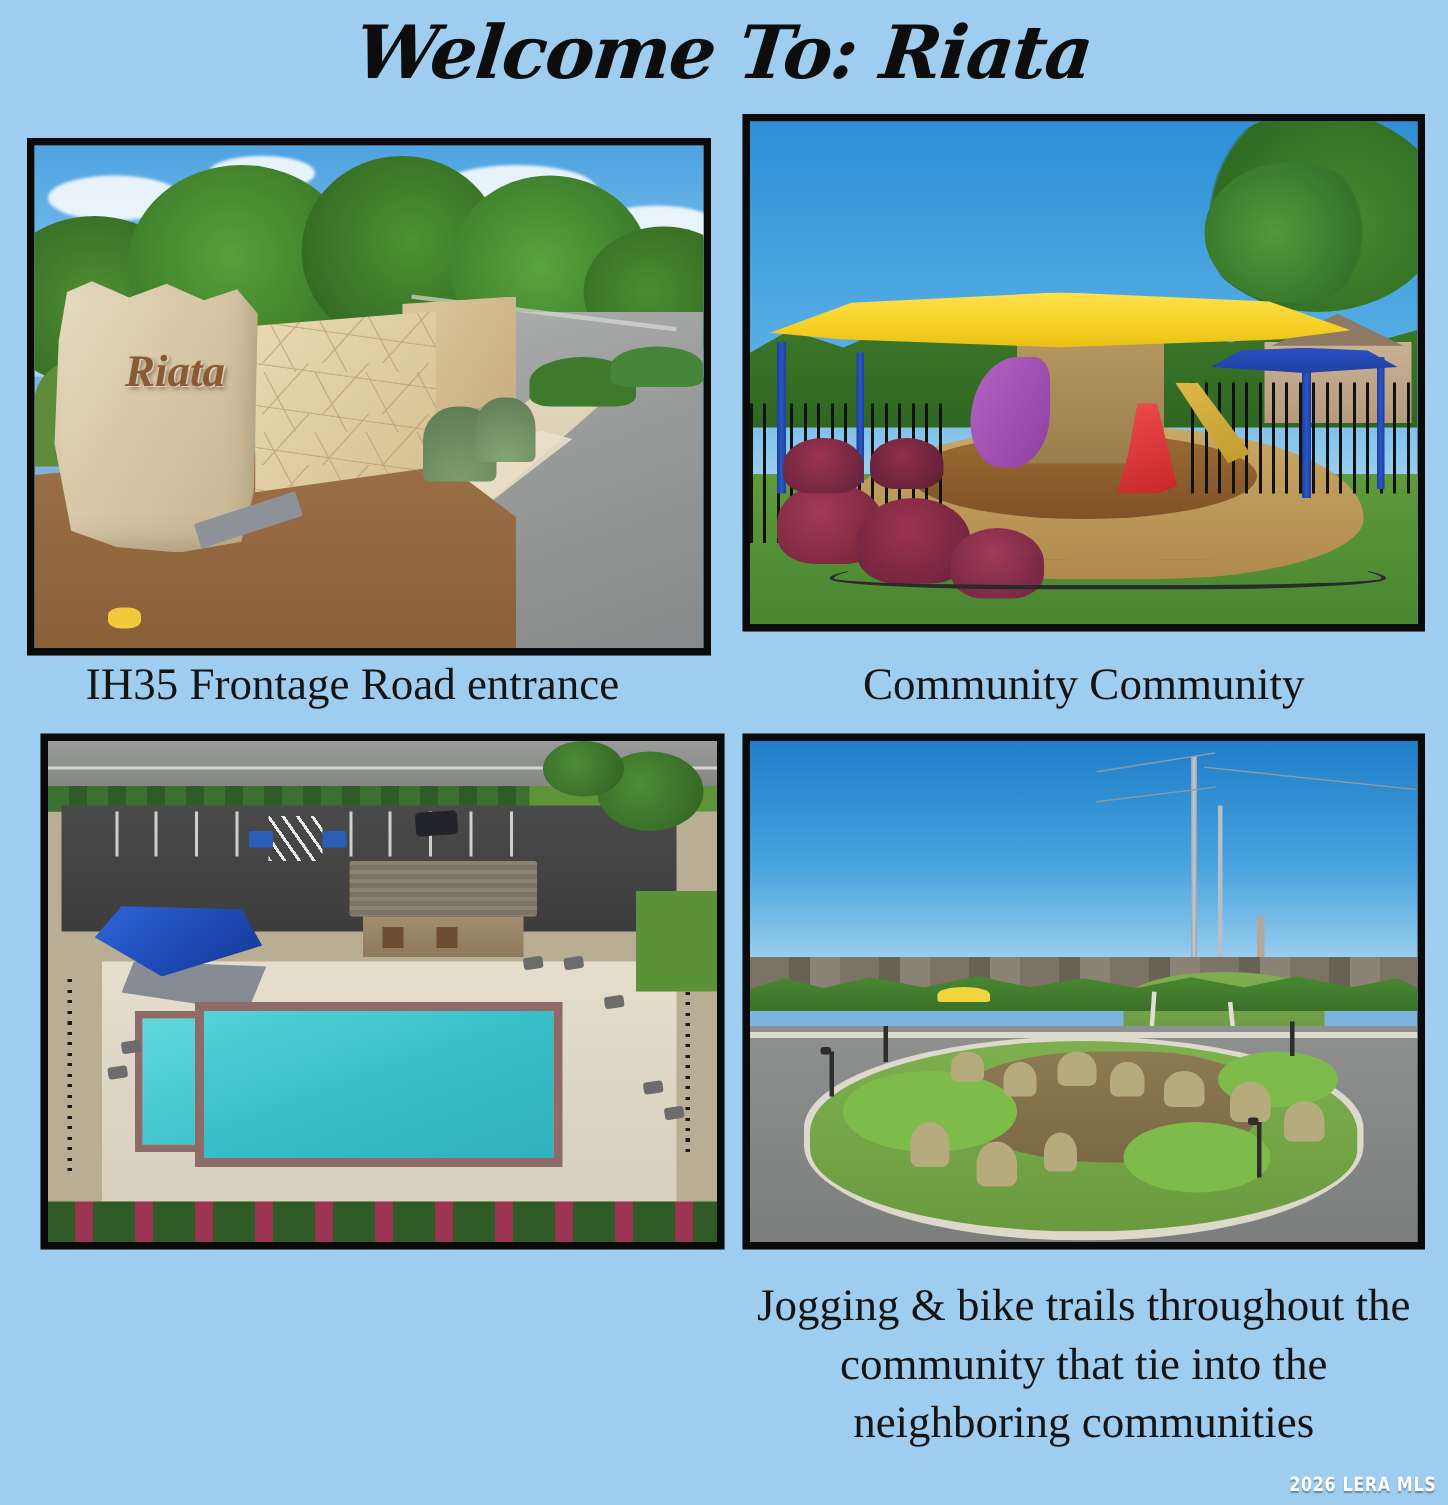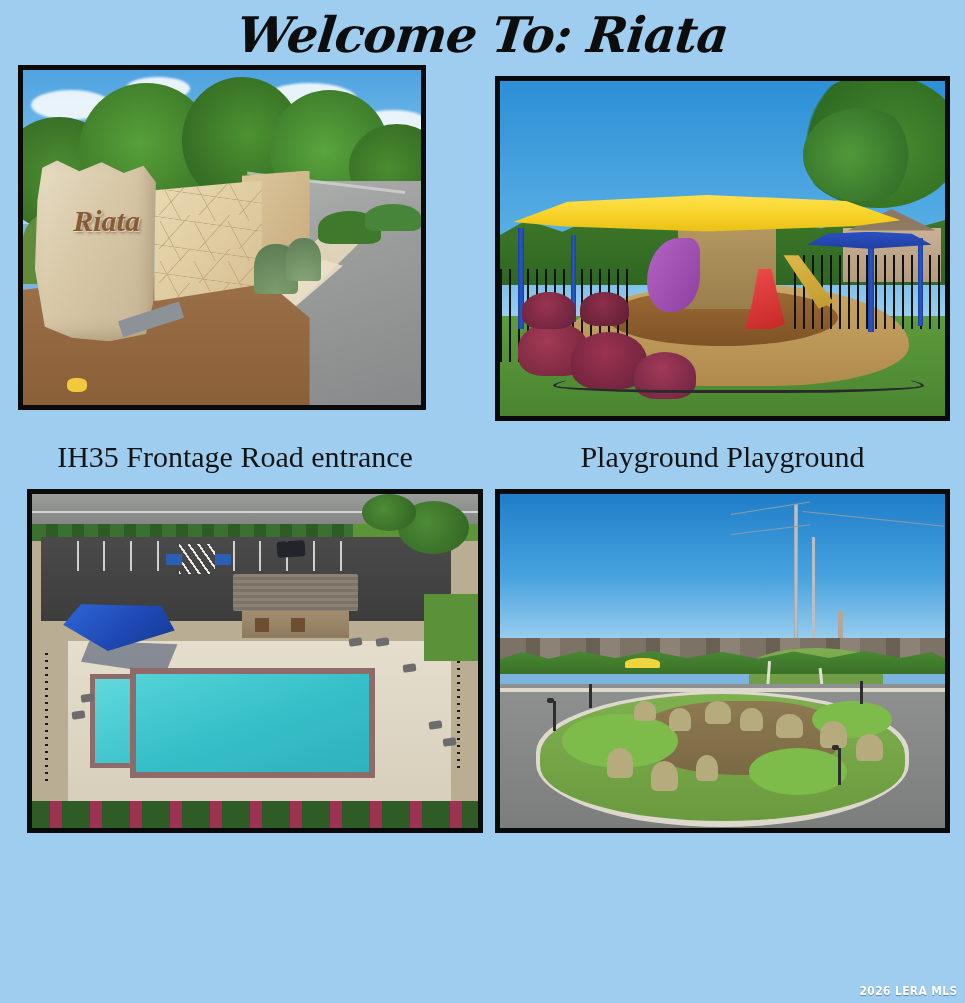--- a/index.html
+++ b/index.html
@@ -29,21 +29,21 @@
   }
 
   
   .frame{
     position:absolute;
     border:5px solid #0a0a0a;
     box-sizing:border-box;
     overflow:hidden;
     background:#7db4dd;
   }
-  .f-tl{left:18px;top:65px;width:408px;height:345px;}
+  .f-tl{left:18px;top:92px;width:456px;height:345px;}
   .f-tr{left:495px;top:76px;width:455px;height:345px;}
   .f-bl{left:27px;top:489px;width:456px;height:344px;}
   .f-br{left:495px;top:489px;width:455px;height:344px;}
 
   .photo{position:absolute;inset:0;overflow:hidden;}
 
   
   .caption{
     position:absolute;
     text-align:center;
@@ -310,21 +310,21 @@
       <div class="p2-canopy"></div>
 
       <div class="p2-shrub" style="left:4%;bottom:12%;width:16%;height:16%;background:radial-gradient(circle at 40% 35%,#a33a55,#6d2237);"></div>
       <div class="p2-shrub" style="left:16%;bottom:8%;width:17%;height:17%;background:radial-gradient(circle at 45% 35%,#9c3350,#66203a);"></div>
       <div class="p2-shrub" style="left:30%;bottom:5%;width:14%;height:14%;background:radial-gradient(circle at 45% 35%,#a23a58,#6b2340);"></div>
       <div class="p2-shrub" style="left:5%;bottom:26%;width:12%;height:11%;background:radial-gradient(circle at 45% 35%,#9b3450,#60203a);"></div>
       <div class="p2-shrub" style="left:18%;bottom:27%;width:11%;height:10%;background:radial-gradient(circle at 45% 35%,#8e2f4a,#5c1d34);"></div>
       <div class="p2-edge"></div>
     </div>
   </div>
-  <div class="caption c-tr">Playground Playground</div>
+  <div class="caption c-tr">Community Community</div>
 
   <div class="frame f-bl">
     <div class="photo">
       <div class="p3-bg"></div>
       <div class="p3-street"></div>
       <div class="p3-streetline"></div>
       <div class="p3-hedgerow"></div>
       <div class="p3-grass3" style="left:0;top:9%;width:100%;height:5%;background:#5d9438;"></div>
       <div class="p3-hedgerow"></div>
       <div class="p3-lot"></div>
@@ -410,16 +410,17 @@
       <div class="p4-clump" style="left:80%;top:72%;width:6%;height:8%;"></div>
 
       <div class="p4-lamp" style="left:12%;top:62%;height:9%;"></div>
       <div class="p4-lamphead" style="left:10.5%;top:61%;"></div>
       <div class="p4-lamp" style="left:76%;top:76%;height:11%;"></div>
       <div class="p4-lamphead" style="left:74.5%;top:75%;"></div>
       <div class="p4-lamp" style="left:20%;top:57%;height:7%;"></div>
       <div class="p4-lamp" style="left:81%;top:56%;height:7%;"></div>
     </div>
   </div>
+  <div class="caption c-br">Jogging &amp; bike trails throughout the community that tie into the neighboring communities</div>
 
   <div class="watermark">2026 LERA MLS</div>
 
 </div>
 
 </body></html>

